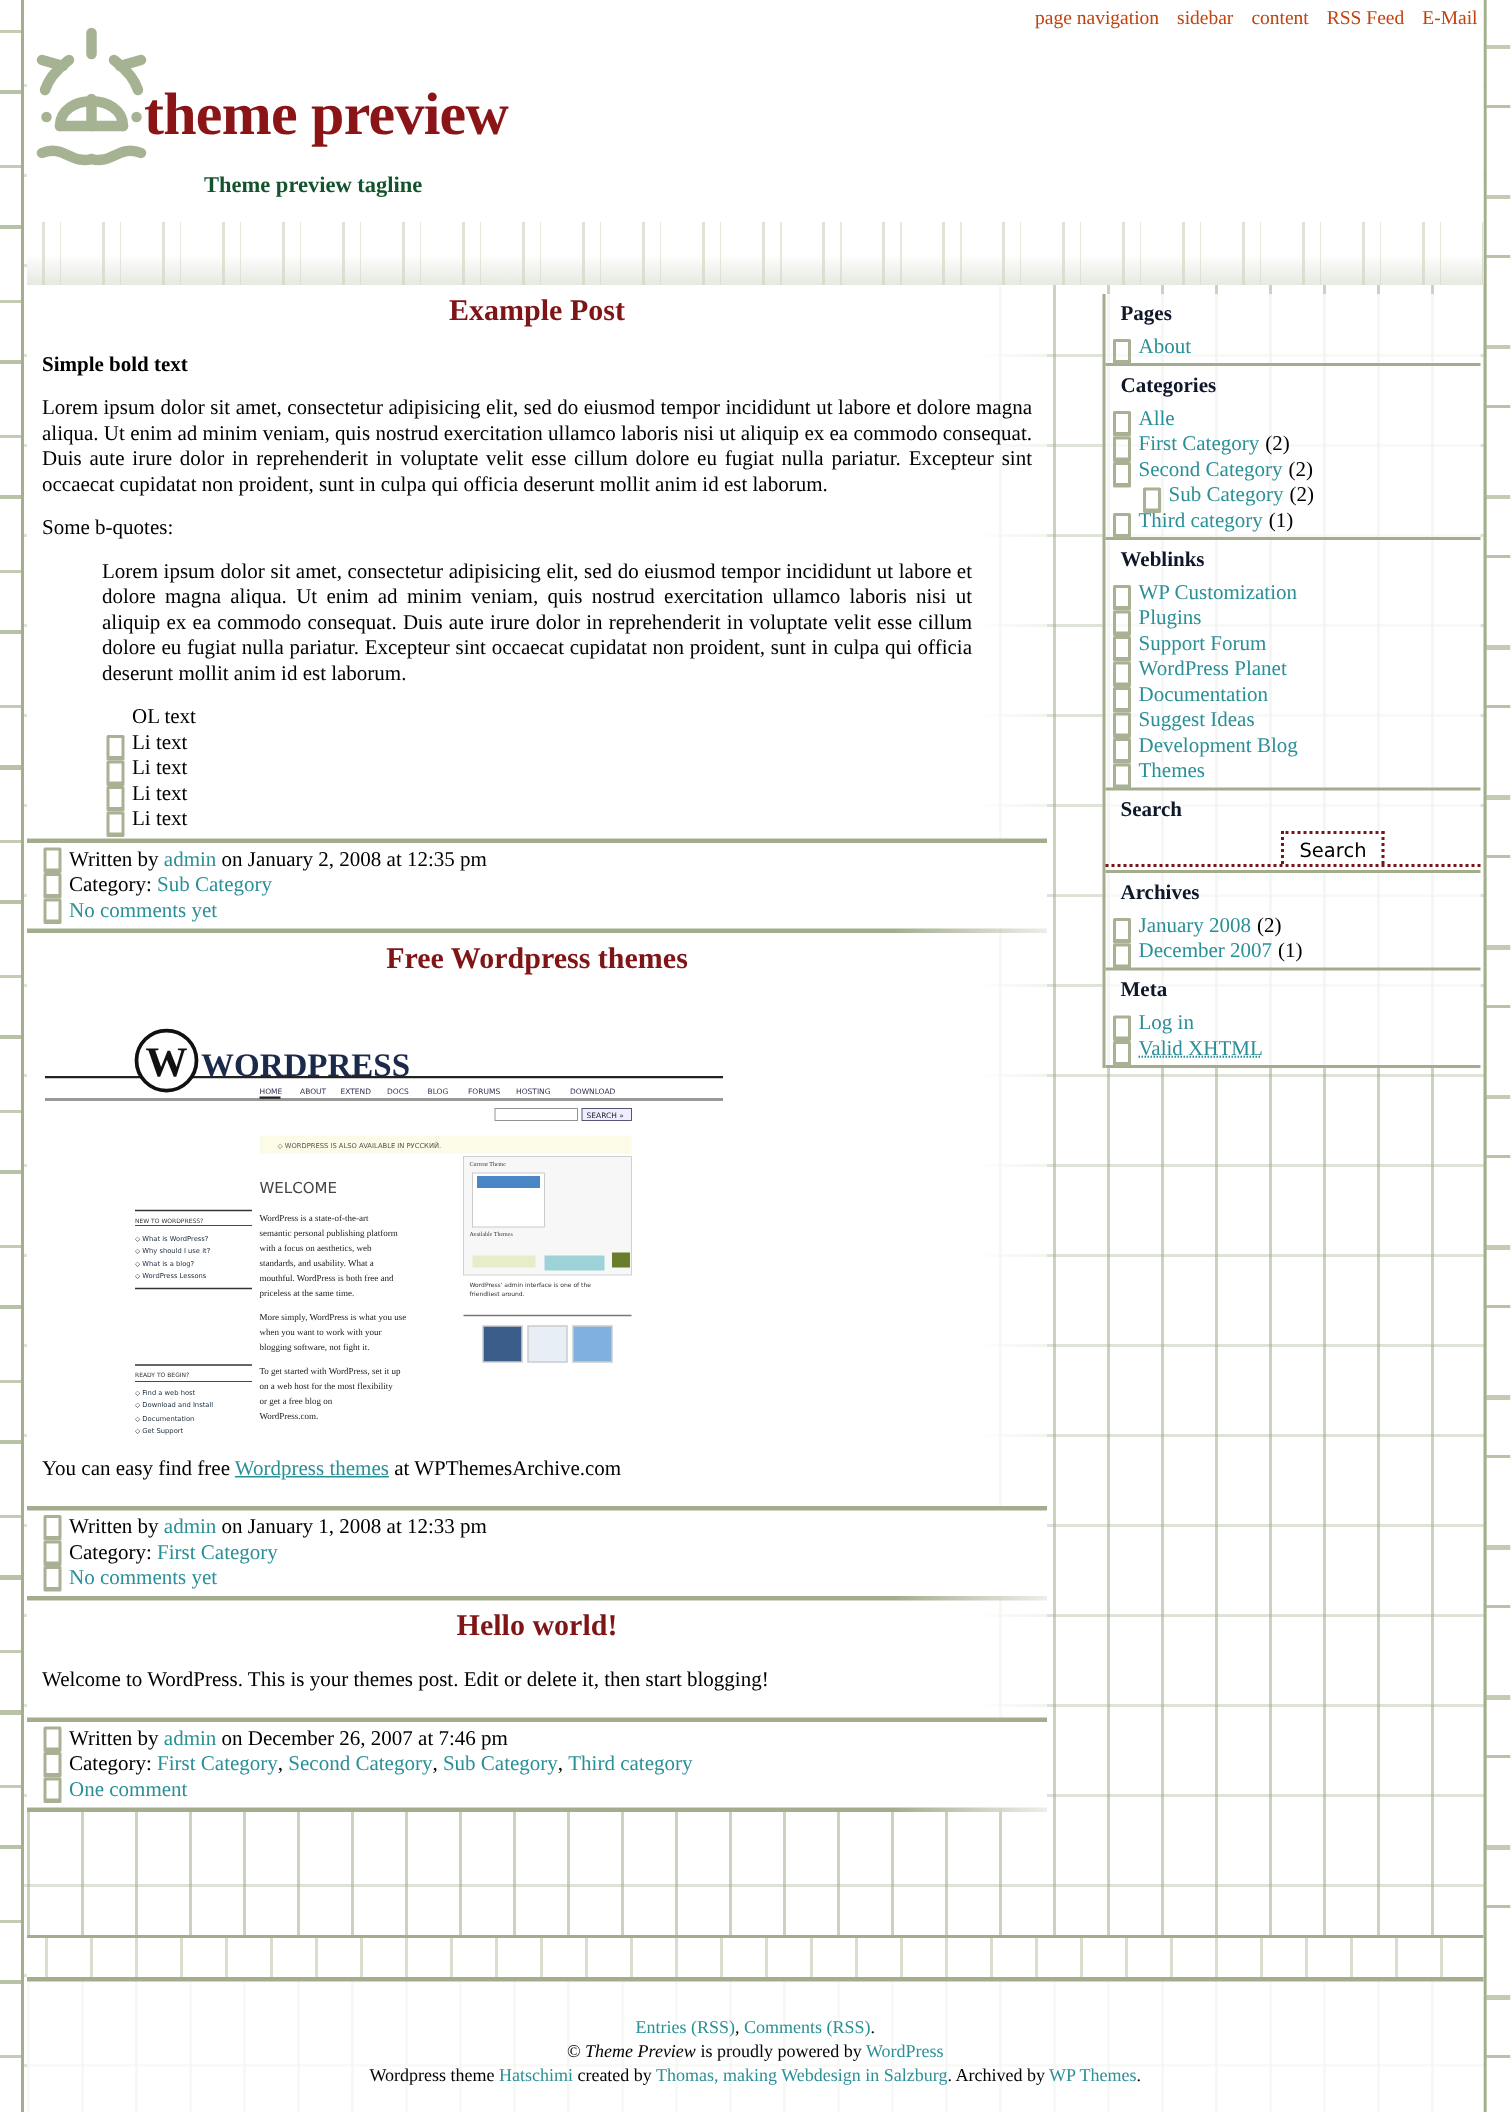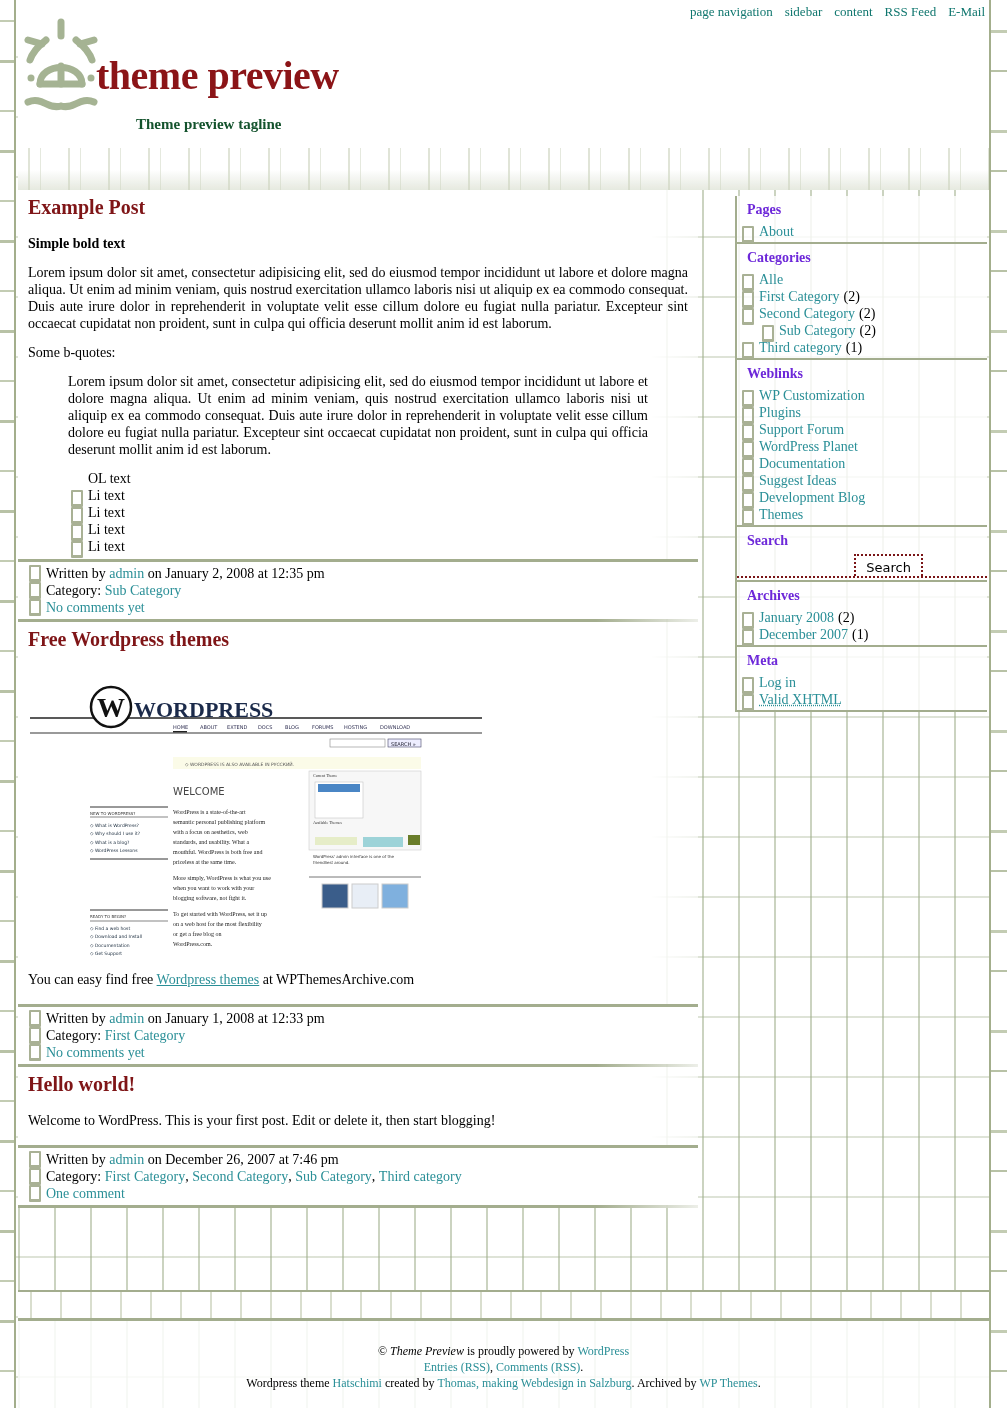--- a/index.html
+++ b/index.html
@@ -27,42 +27,42 @@
 
   .header { position:absolute; left:18px; top:0; width:971px; height:190px; z-index:2; background:#fff; }
   .header-strip { position:absolute; left:0; bottom:0; width:100%; height:42px;
     background: repeating-linear-gradient(90deg, #fff 0 10px, #dde2d3 10px 12px, #fff 12px 22px, #e3e7db 22px 23px, #fff 23px 40px);
     opacity: 0.9; }
   .header-strip::after { content:""; position:absolute; left:0; right:0; bottom:0; height:20px; background: linear-gradient(180deg, rgba(255,255,255,0), rgba(200,208,186,0.5)); }
   .logo { position:absolute; left:6px; top:18px; width:74px; height:94px; }
   .site-title { position:absolute; left:78px; top:56px; font-size:40px; font-weight:bold; color:#8b1417; letter-spacing:-0.5px; margin:0; line-height:1; }
   .tagline { position:absolute; left:118px; top:116px; font-size:15px; font-weight:bold; color:#14532d; }
   .topnav { position:absolute; right:4px; top:4px; display:flex; gap:12px; font-size:13px; }
-  .topnav a { color:#0f766e; }
+  .topnav a { color:#c2410c; }
 
   .content { position:absolute; left:18px; top:190px; width:680px; z-index:2; background: linear-gradient(90deg, #fff 0, #fff 93%, rgba(255,255,255,0.6) 100%); }
   .post { padding: 6px 10px 4px 10px; }
-  .post h2 { margin:0 0 16px 0; font-size:20px; font-weight:bold; color:#7f1517; }
+  .post h2 { margin:0 0 16px 0; font-size:20px; font-weight:bold; color:#7f1517;text-align:center; }
   .post p { margin:0 0 12px 0; line-height:17px; text-align:justify;font-family:Liberation Serif, serif; }
   .post blockquote { margin:0 40px 12px 40px; line-height:17px; text-align:justify; }
   .post .bold { font-weight:bold; }
   .ul-block { margin:0 0 0 20px; }
   .ol-block { margin:0 0 0 40px; }
   .li-line { display:flex; align-items:center; height:17px; margin-left:22px; }
   .bullet { display:inline-block; width:10px; height:12px; margin-right:8px; position:relative; }
   .bullet::before { content:""; position:absolute; left:1px; top:0; width:8px; height:12px;
     border-left:2px solid #a9b195; border-right:2px solid #a9b195; border-top:2px solid #a9b195; border-bottom:3px solid #a9b195; border-radius:1px; }
   .meta { border-top:3px solid #a3ad8e; padding:3px 10px 3px 10px; background:#fff; }
   .meta-line { display:flex; height:17px; line-height:17px; }
   .divider { height:3px; background: linear-gradient(90deg, #a3ad8e 0, #a3ad8e 85%, rgba(163,173,142,0.2) 100%); }
   .wp-shot { position:relative; margin: 0 0 14px 2px; width:452px; height:290px; background:#fff; }
 
   .sidebar { position:absolute; left:735px; top:196px; width:252px; z-index:2; background: rgba(255,255,255,0.82); border-left:2px solid #a3ad8e; }
   .widget { padding:4px 0 2px 0; border-bottom:2px solid #a3ad8e; }
-  .widget h3 { margin:2px 0 5px 10px; font-size:14px; font-weight:bold; color:#6d28d9; }
+  .widget h3 { margin:2px 0 5px 10px; font-size:14px; font-weight:bold; color:#0f172a; }
   .widget-item { display:flex; align-items:center; height:17px; line-height:17px; padding-left:4px; }
   .widget-item.sub { padding-left:24px; }
   .count { color:#000; margin-left:4px; }
   .search-row { display:flex; justify-content:flex-end; padding-right:64px; height:24px; border-bottom:2px dotted #7a1517; }
   .search-btn { font-family:"DejaVu Sans", sans-serif; font-size:13px; background:#fff; border:2px dotted #7a1517; border-bottom:none; padding:2px 10px 0 10px; height:22px; }
 
   .footer { position:absolute; left:18px; top:1318px; width:971px; height:90px; z-index:2; border-top:3px solid #a3ad8e; background: rgba(255,255,255,0.85); text-align:center; font-size:12px; line-height:16px; padding-top:22px; }
   .bottom-strip { position:absolute; left:18px; top:1290px; width:971px; height:28px; z-index:2;
     background: repeating-linear-gradient(90deg, #fff 0 12px, #d9dece 12px 14px, #fff 14px 30px); border-top:2px solid #a3ad8e; }
 </style>
@@ -223,21 +223,21 @@
     <div class="meta-line"><span class="bullet"></span><span>Category:</span>&nbsp;<a href="#">First Category</a></div>
     <div class="meta-line">
         <span class="bullet"></span>
         <a href="#">No comments yet</a>
       </div>
   </div>
   <div class="divider"></div>
 
   <div class="post">
     <h2>Hello world!</h2>
-    <p>Welcome to WordPress. This is your first post. Edit or delete it, then start blogging!</p>
+    <p>Welcome to WordPress. This is your themes post. Edit or delete it, then start blogging!</p>
   </div>
   <div class="meta">
     <div class="meta-line"><span class="bullet"></span><span>Written by</span>&nbsp;<a href="#">admin</a>&nbsp;<span>on December 26, 2007 at 7:46 pm</span></div>
     <div class="meta-line"><span class="bullet"></span><span>Category:</span>&nbsp;<a href="#">First Category</a>,&nbsp;<a href="#">Second Category</a>,&nbsp;<a href="#">Sub Category</a>,&nbsp;<a href="#">Third category</a></div>
     <div class="meta-line">
         <span class="bullet"></span>
         <a href="#">One comment</a>
       </div>
   </div>
   <div class="divider"></div>
@@ -342,27 +342,27 @@
         <span class="bullet"></span>
         <a href="#" style="text-decoration:underline dotted;">Valid XHTML</a>
       </div>
   </div>
 </div>
 
 <div class="bottom-strip"></div>
 
 <div class="footer">
   <div>
+    <a href="#">Entries (RSS)</a>, <a href="#">Comments (RSS)</a>.
+  </div>
+  <div>
     <span>©</span>
     <em>Theme Preview</em>
     <span>is proudly powered by</span>
     <a href="#">WordPress</a>
-  </div>
-  <div>
-    <a href="#">Entries (RSS)</a>, <a href="#">Comments (RSS)</a>.
   </div>
   <div>
     <span>Wordpress theme</span>
     <a href="#">Hatschimi</a>
     <span>created by</span>
     <a href="#">Thomas, making Webdesign in Salzburg</a><span>. Archived by</span>
     <a href="#">WP Themes</a>.
   </div>
 </div>
 

